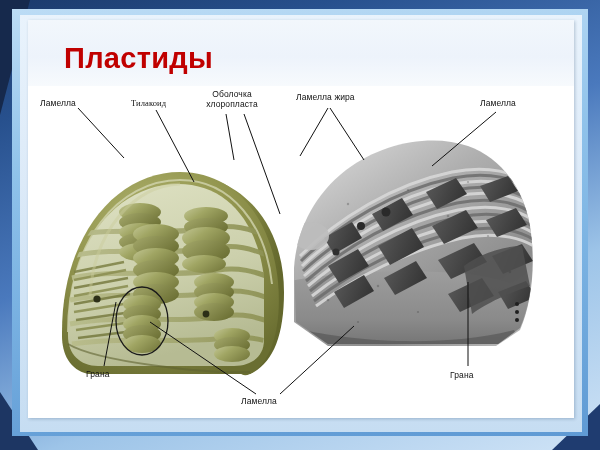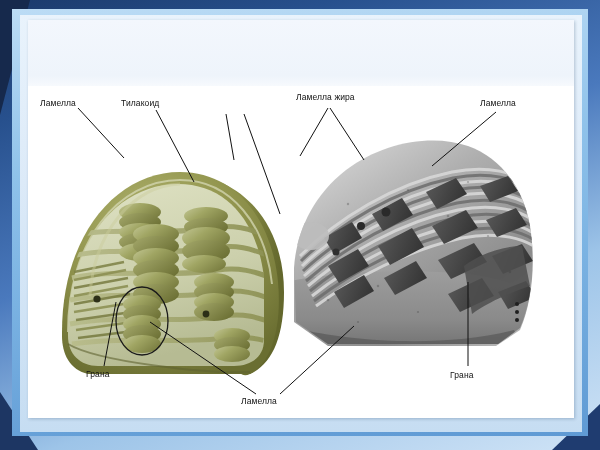--- a/index.html
+++ b/index.html
@@ -118,20 +118,23 @@
 
   <div id="wedge-topleft"></div>
   <div id="wedge-bottomleft"></div>
   <div id="wedge-bottomright"></div>
 
   <div id="frame-inner"></div>
   <div id="frame-inner2"></div>
 
   <div id="slide-surface">
 
+    <div id="title-band">
+      <div id="page-title">Пластиды</div>
+    </div>
 
     <div id="figure-canvas">
 
       <svg id="figures-svg" width="546" height="332" viewBox="0 0 546 332">
 
         <defs>
 
           <radialGradient id="gEnvOuter" cx="42%" cy="28%" r="78%">
             <stop offset="0%" stop-color="#b4b773"></stop>
             <stop offset="48%" stop-color="#93964f"></stop>
@@ -376,22 +379,23 @@
 
           <path d="M228,308 L122,236"></path>
           <path d="M252,308 L326,240"></path>
 
           <path d="M440,280 L440,196"></path>
         </g>
       </svg>
 
       <div class="fig-label" style="left:12px; top:12px;">Ламелла</div>
 
-      <div class="fig-label" style="left:93px; top:12px;">Тилакоид</div>
-
+      <div class="fig-label" style="left:103px; top:12px;font-family:Liberation Serif, serif;">Тилакоид</div>
+
+      <div class="fig-label two-line" style="left:171px; top:3px;">Оболочка хлоропласта</div>
 
       <div class="fig-label" style="left:268px; top:6px;">Ламелла жира</div>
 
       <div class="fig-label" style="left:452px; top:12px;">Ламелла</div>
 
       <div class="fig-label" style="left:58px; top:283px;">Грана</div>
 
       <div class="fig-label" style="left:213px; top:310px;">Ламелла</div>
 
       <div class="fig-label" style="left:422px; top:284px;">Грана</div>

